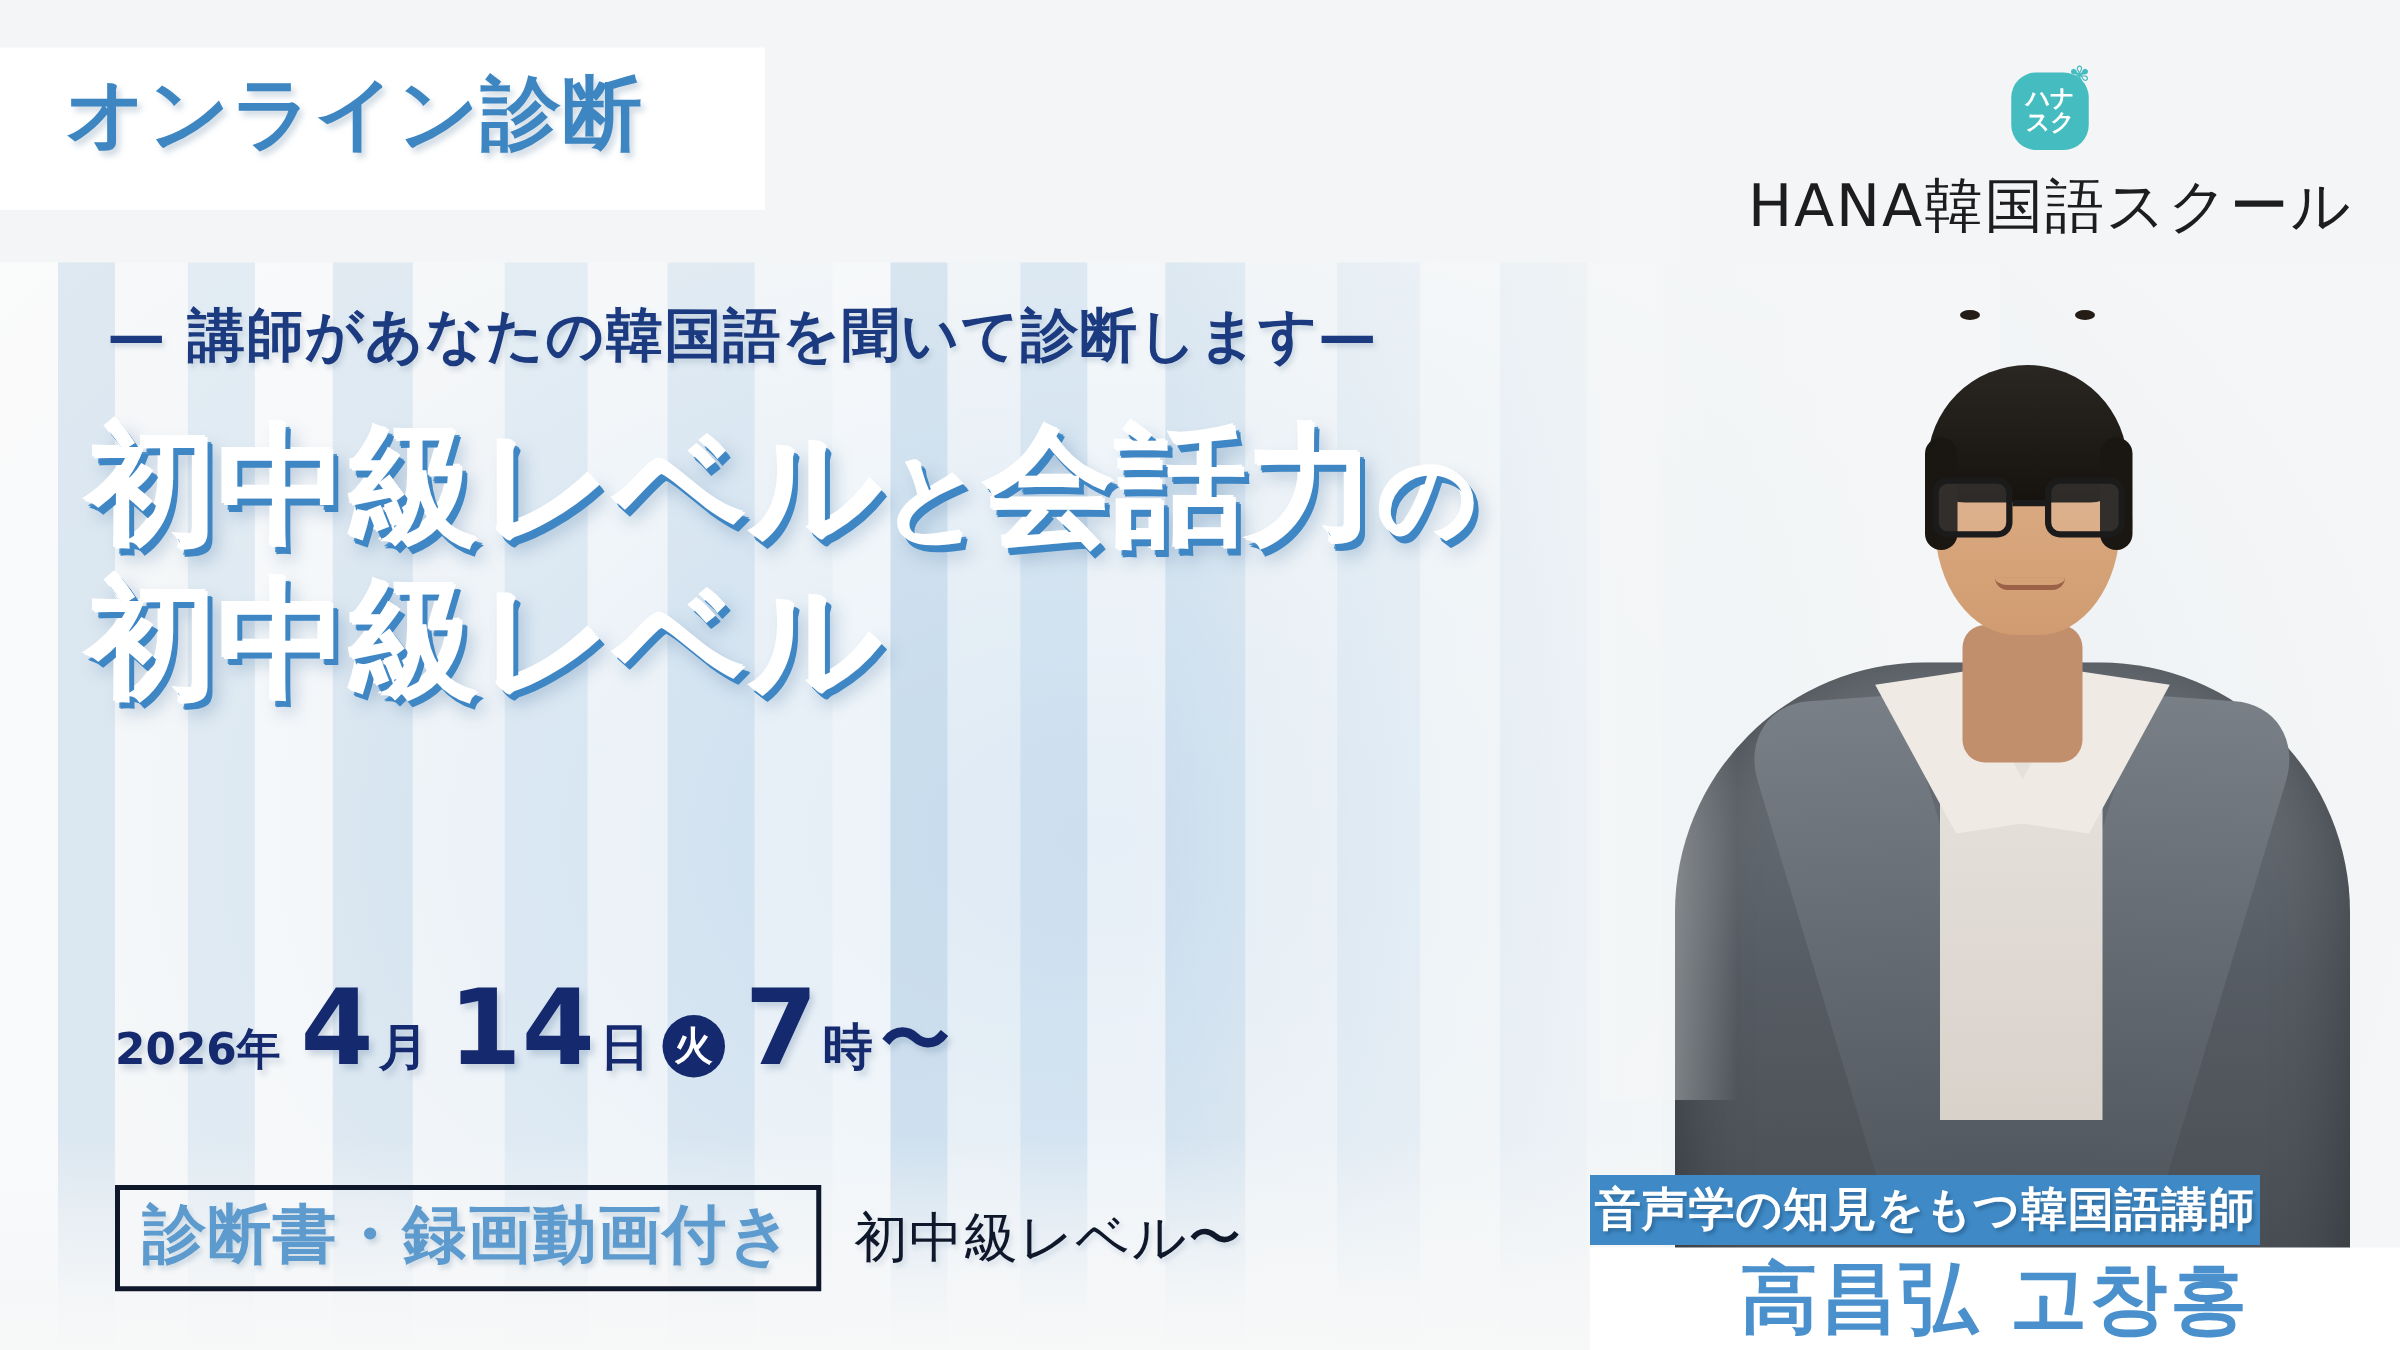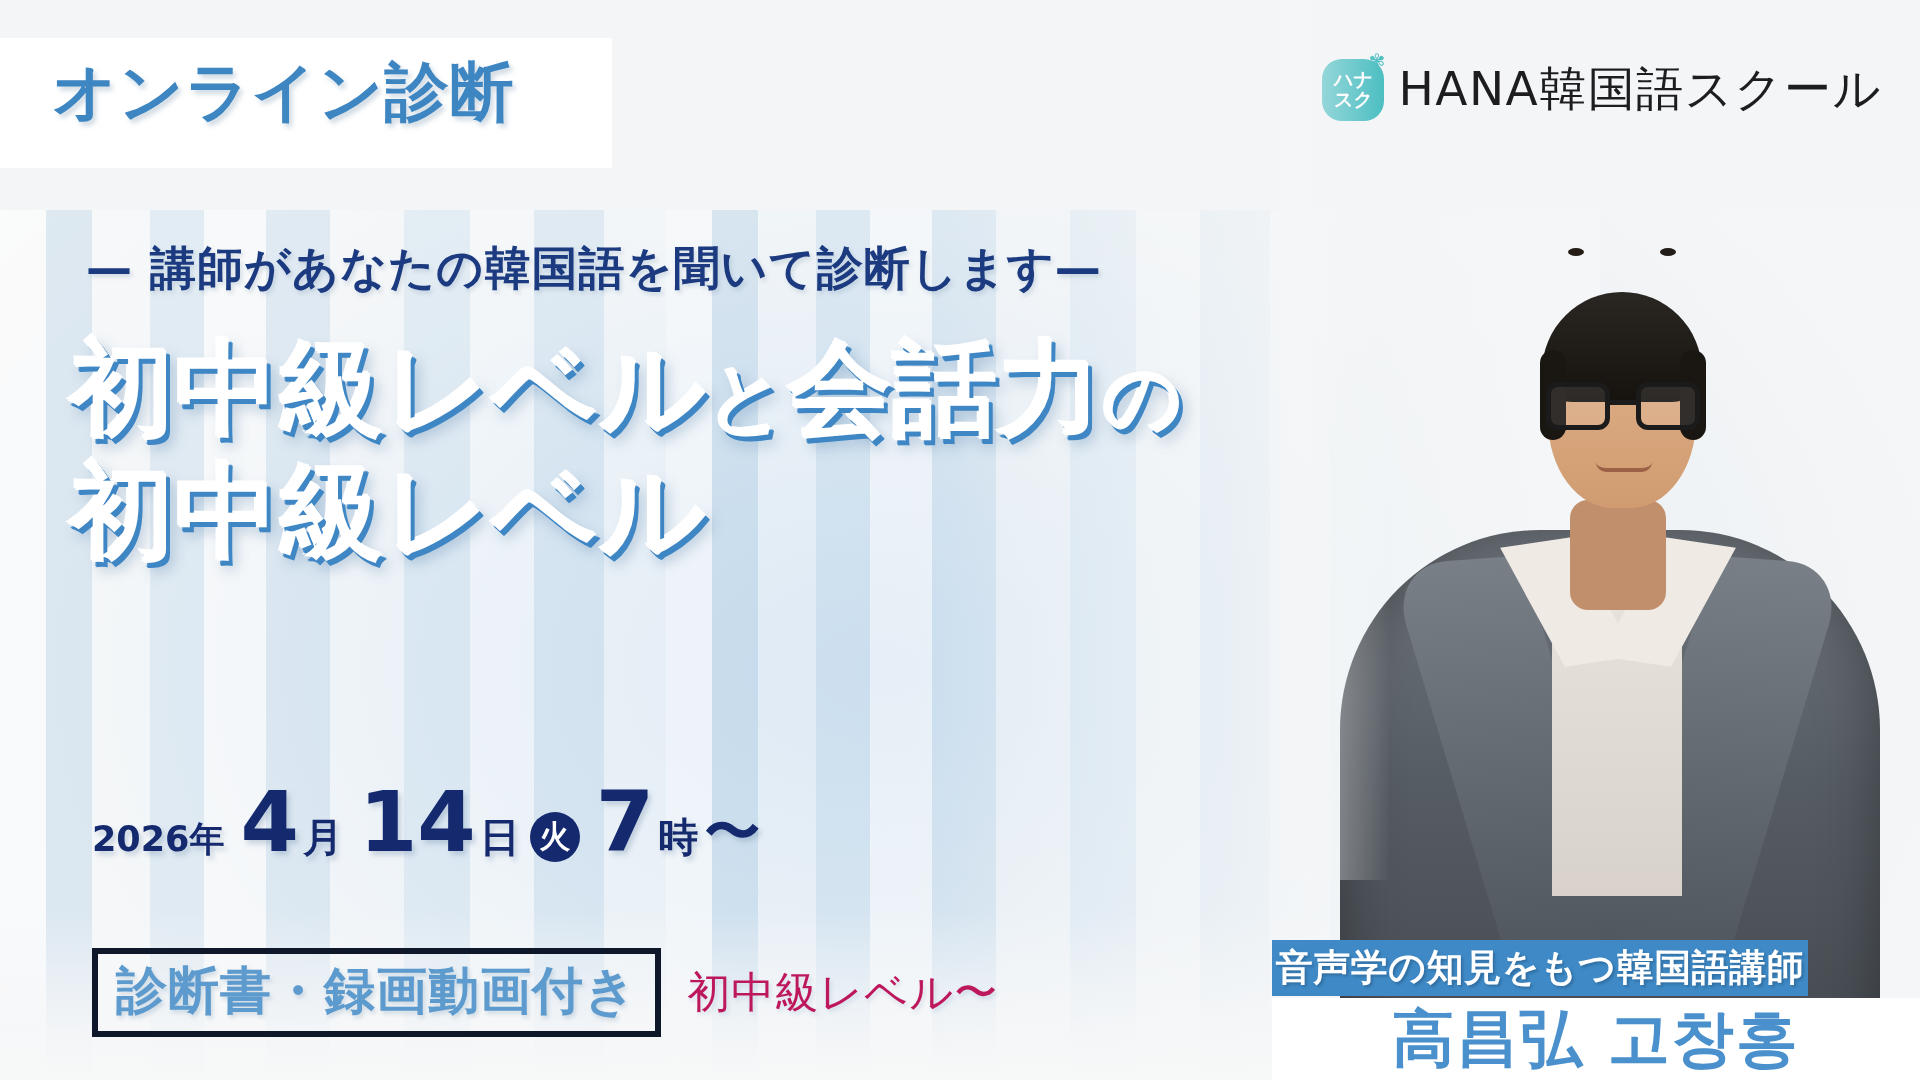--- a/index.html
+++ b/index.html
@@ -86,20 +86,21 @@
     white-space: nowrap;
     line-height: 1;
   }
 
   .logo {
     position: absolute;
     right: 38px; top: 58px;
     display: flex;
     align-items: center;
     gap: 14px;
+    flex-direction: column;
   }
   .logo-mark {
     position: relative;
     width: 62px; height: 62px;
     background: #45bcc0;
     border-radius: 20px;
     display: flex;
     flex-direction: column;
     align-items: center;
     justify-content: center;
@@ -187,34 +188,34 @@
   .d-tilde { font-size: 56px; font-weight: 700; margin-left: 6px; }
 
   .badge-row {
     position: absolute;
     left: 92px; top: 948px;
     display: flex;
     align-items: center;
     gap: 26px;
   }
   .badge-box {
-    border: 6px solid #0f172a;
+    border: 4px solid #0f172a;
     padding: 11px 18px 15px 18px;
     font-size: 51px;
     font-weight: 700;
     color: #5d9acd;
     letter-spacing: 1px;
     line-height: 1;
     white-space: nowrap;
     text-shadow: 2px 3px 4px rgba(130,160,185,0.33);
   }
   .badge-note {
     font-size: 43px;
     font-weight: 500;
-    color: #be185d;
+    color: #0f172a;
     letter-spacing: 1px;
     white-space: nowrap;
     text-shadow: 2px 3px 4px rgba(140,165,190,0.28);
   }
 
   
   .portrait-wrap {
     position: absolute;
     right: 0; top: 0;
     width: 640px; height: 1080px;

